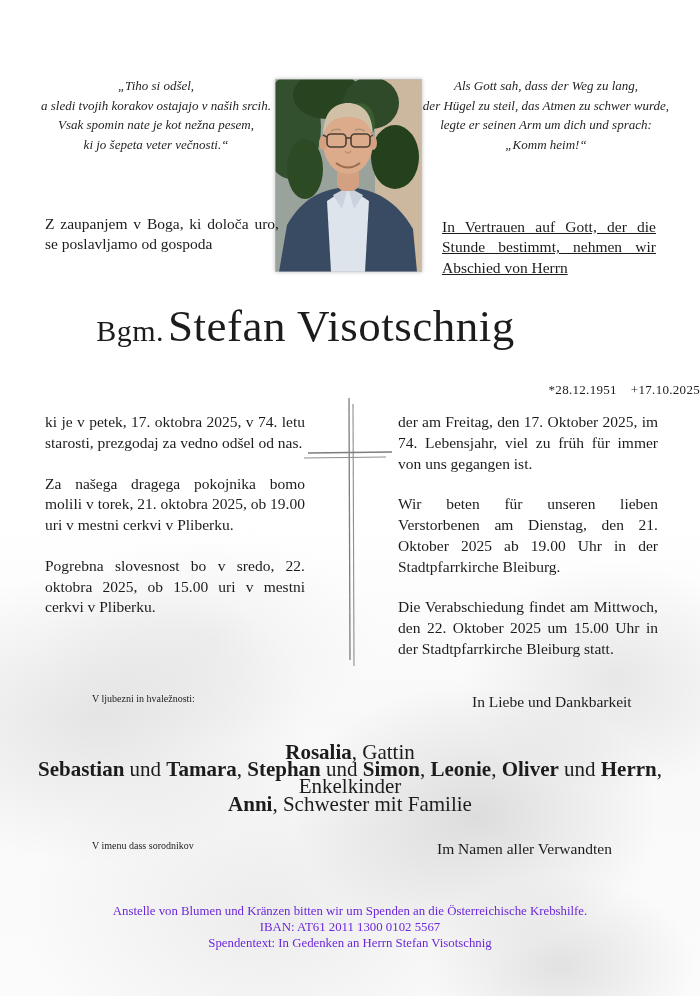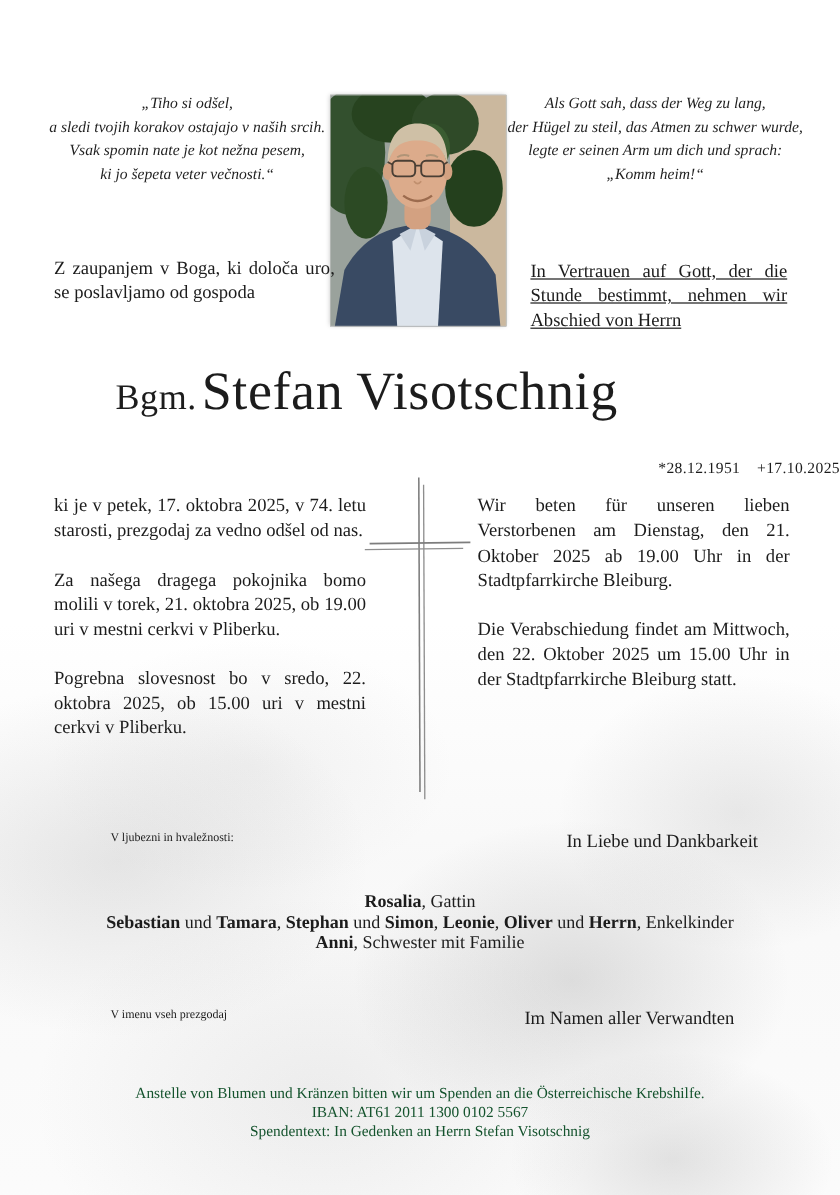--- a/index.html
+++ b/index.html
@@ -96,34 +96,34 @@
   }
   .gratitude-left, .closing-left  { position: absolute; font-size: 10px; }
   .gratitude-right, .closing-right { position: absolute; font-size: 15.5px; }
   .gratitude-left  { left: 92px;  top: 693px; }
   .gratitude-right { left: 448px; top: 693px; margin-left: 24px; }
   .family {
     position: absolute;
     left: 0; top: 744px;
     width: 700px;
     text-align: center;
-    font-size: 15px;
+    font-size: 21px;
     line-height: 17.2px;
   }
   .family .b { font-weight: bold; }
   .closing-left  { left: 92px;  top: 840px; }
   .closing-right { left: 437px; top: 840px; }
   .donation {
     position: absolute;
     left: 0; top: 903px;
     width: 700px;
     text-align: center;
     font-size: 12.8px;
     line-height: 16.2px;
-    color: #14532d;
+    color: #6d28d9;
   }
 </style>
 </head>
 <body>
 
 <div class="page">
 
   <div class="watermark"></div>
 
   <div class="quote quote-left">„Tiho si odšel,
@@ -188,34 +188,35 @@
     <line x1="4" y1="68" x2="86" y2="67" stroke="#8e8e8e" stroke-width="1.1"></line>
   </svg>
 
   <div class="body-col body-left">
     <p>ki je v petek, 17. oktobra 2025, v 74. letu starosti, prezgodaj za vedno odšel od nas.</p>
     <p>Za našega dragega pokojnika bomo molili v torek, 21. oktobra 2025, ob 19.00 uri v mestni cerkvi v Pliberku.</p>
     <p>Pogrebna slovesnost bo v sredo, 22. oktobra 2025, ob 15.00 uri v mestni cerkvi v Pliberku.</p>
   </div>
 
   <div class="body-col body-right">
+    <p>der am Freitag, den 17. Oktober 2025, im 74. Lebensjahr, viel zu früh für immer von uns gegangen ist.</p>
     <p>Wir beten für unseren lieben Verstorbenen am Dienstag, den 21. Oktober 2025 ab 19.00 Uhr in der Stadtpfarrkirche Bleiburg.</p>
     <p>Die Verabschiedung findet am Mittwoch, den 22. Oktober 2025 um 15.00 Uhr in der Stadtpfarrkirche Bleiburg statt.</p>
   </div>
 
   <div class="gratitude-left">V ljubezni in hvaležnosti:</div>
   <div class="gratitude-right">In Liebe und Dankbarkeit</div>
 
   <div class="family">
     <div class="family-line"><span class="b">Rosalia</span><span>, Gattin</span></div>
     <div class="family-line"><span class="b">Sebastian</span><span> und </span><span class="b">Tamara</span><span>, </span><span class="b">Stephan</span><span> und </span><span class="b">Simon</span><span>, </span><span class="b">Leonie</span><span>, </span><span class="b">Oliver</span><span> und </span><span class="b">Herrn</span><span>, Enkelkinder</span></div>
     <div class="family-line"><span class="b">Anni</span><span>, Schwester mit Familie</span></div>
   </div>
 
-  <div class="closing-left">V imenu vseh prezgodaj</div>
+  <div class="closing-left">V imenu dass sorodnikov</div>
   <div class="closing-right">Im Namen aller Verwandten</div>
 
   <div class="donation">
     <div>Anstelle von Blumen und Kränzen bitten wir um Spenden an die Österreichische Krebshilfe.</div>
     <div>IBAN: AT61 2011 1300 0102 5567</div>
     <div>Spendentext: In Gedenken an Herrn Stefan Visotschnig</div>
   </div>
 
 </div>
 

